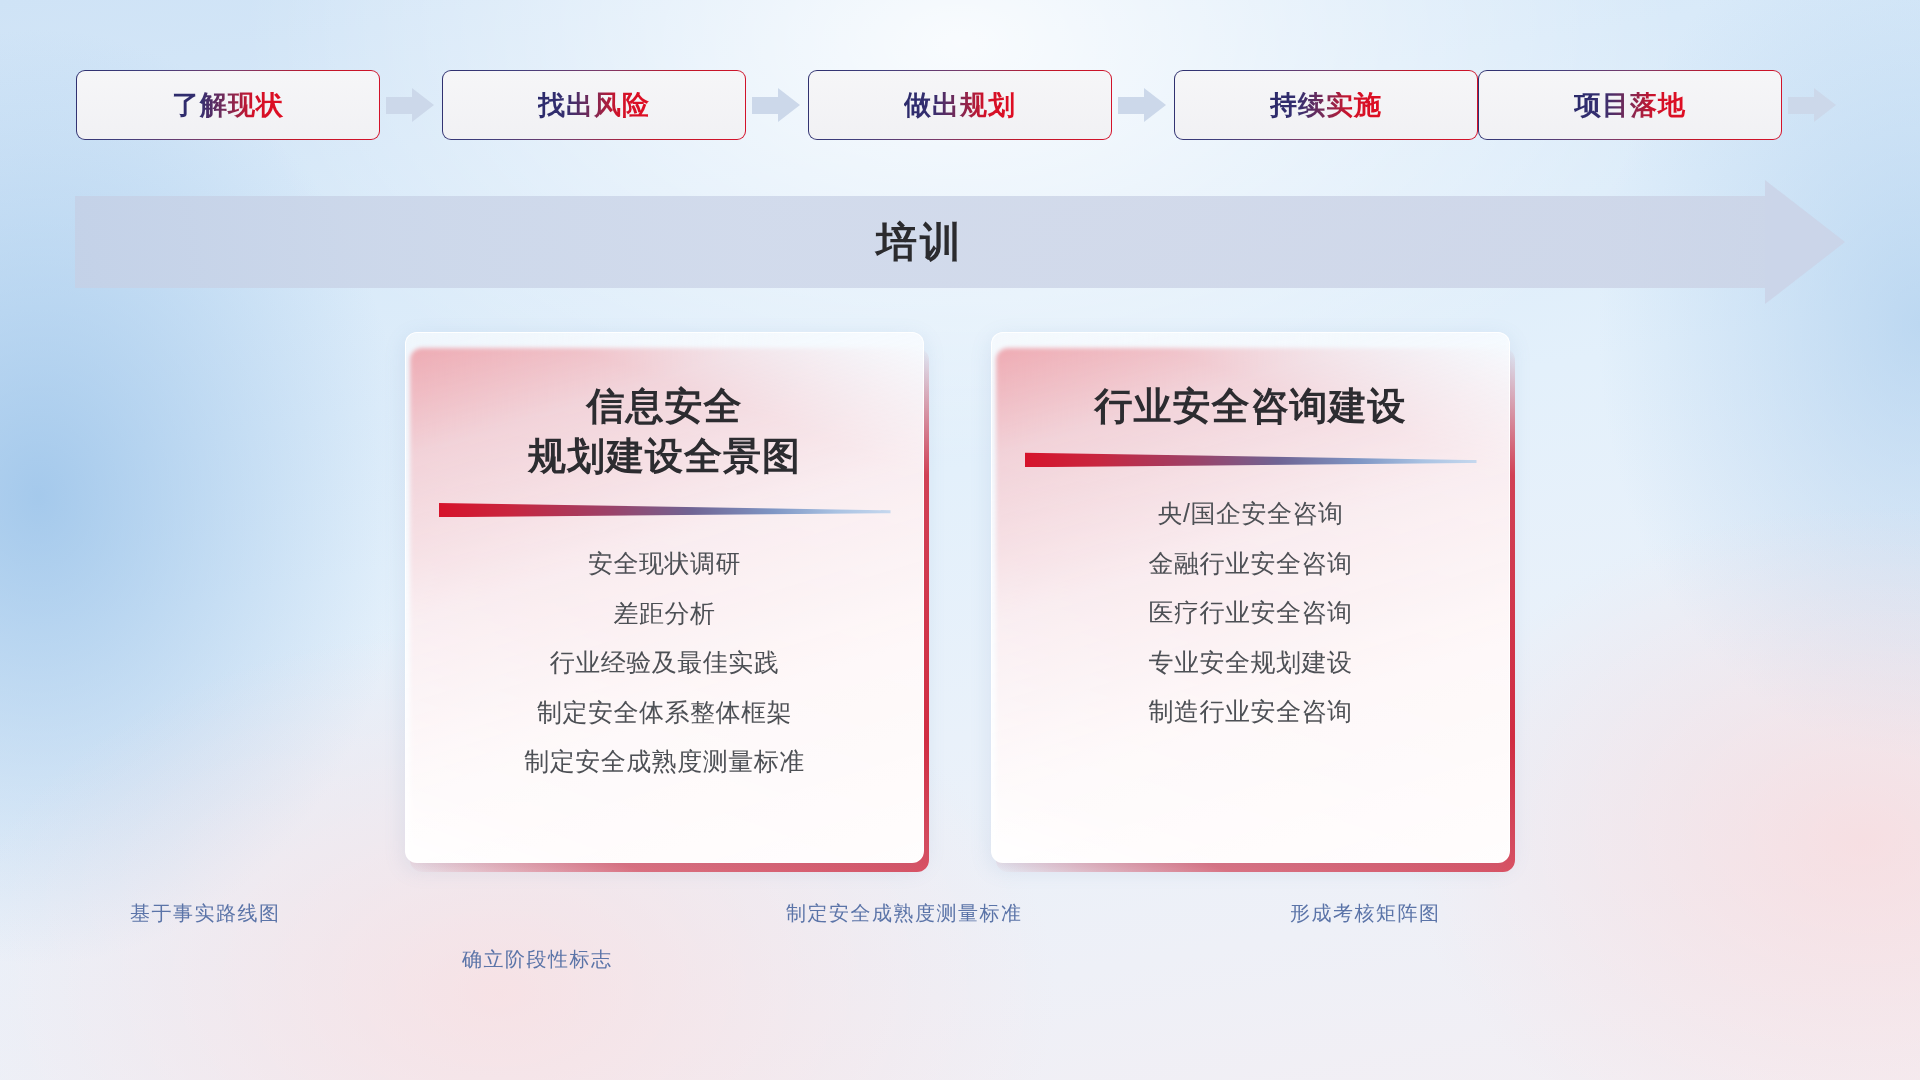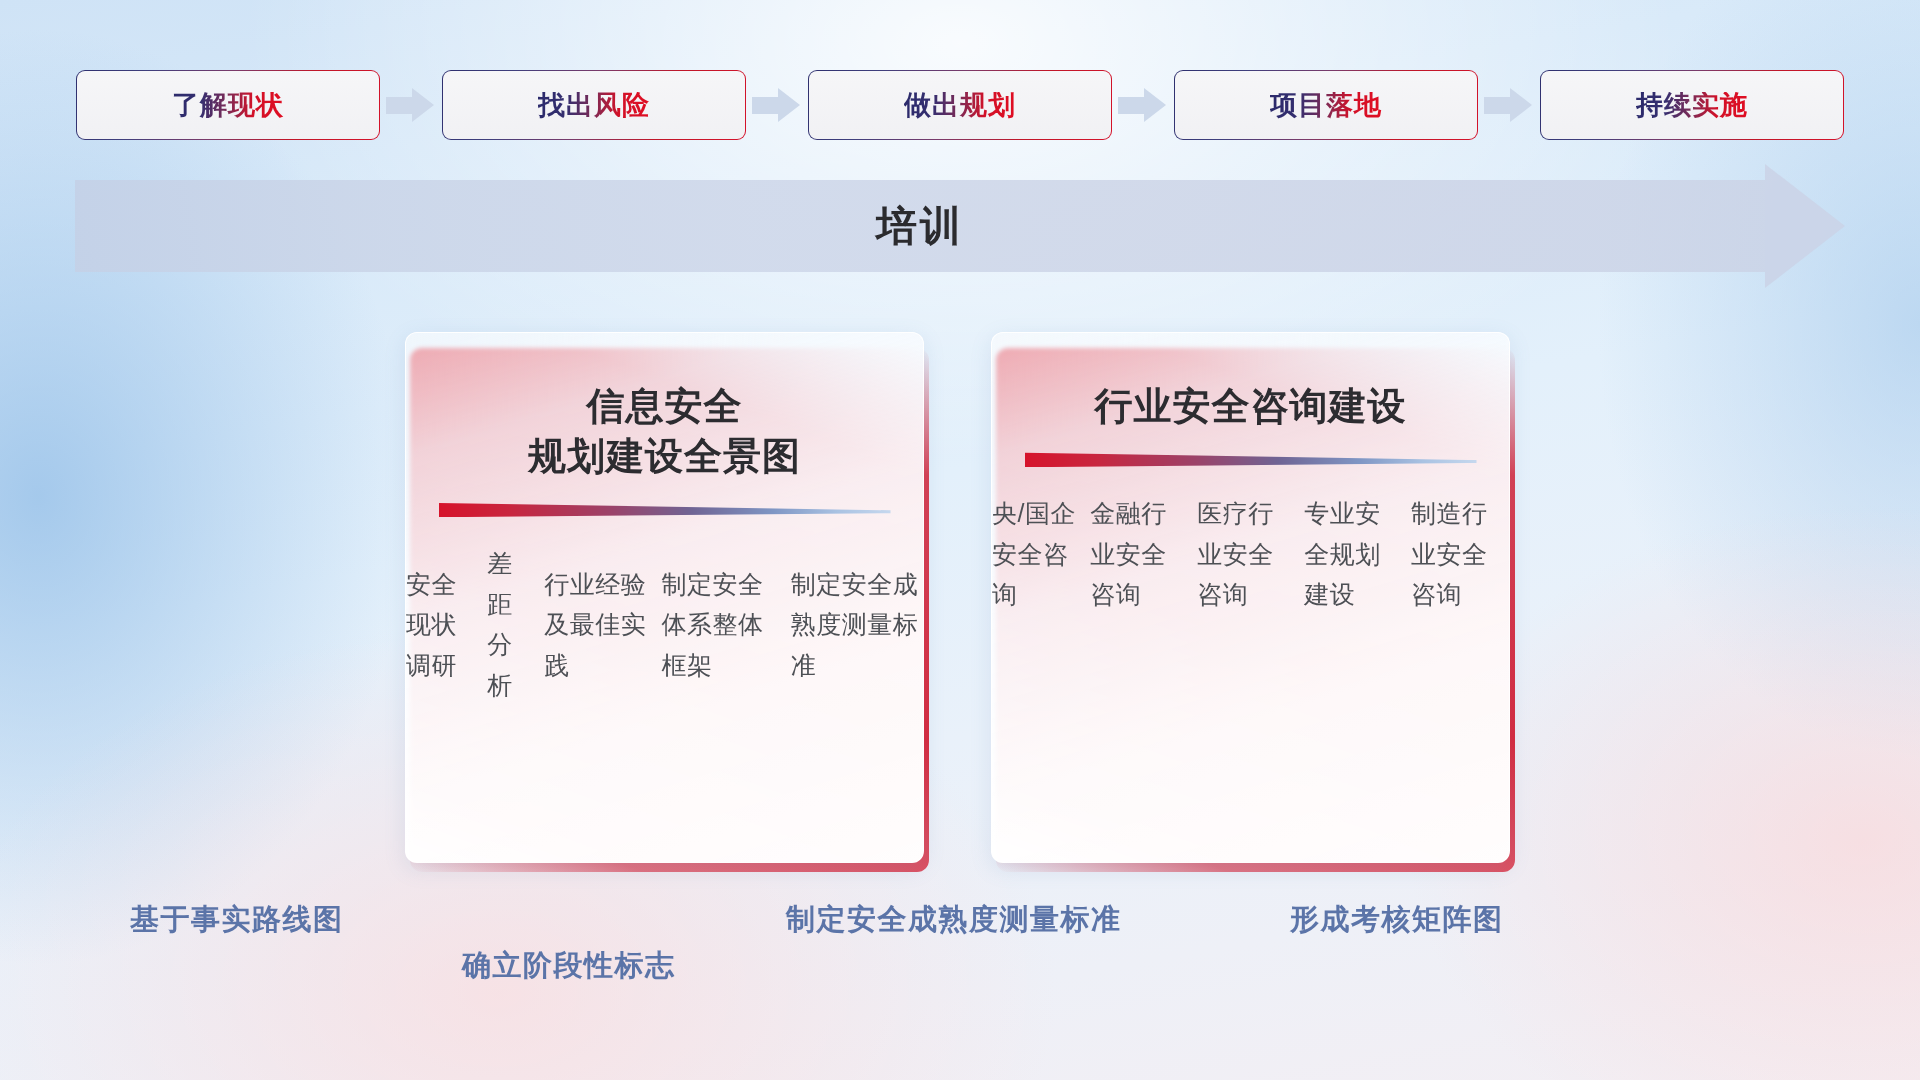--- a/index.html
+++ b/index.html
@@ -49,21 +49,21 @@
     background:#ccd8ea;
   }
   .step-arrow .head {
     position:absolute; left:32px; top:3px; width:0; height:0;
     border-top:17px solid transparent; border-bottom:17px solid transparent;
     border-left:22px solid #ccd8ea;
   }
 
   
   #banner {
-    position:absolute; left:75px; top:180px; width:1770px; height:92px;
+    position:absolute; left:75px; top:196px; width:1770px; height:92px;
   }
   #banner .body {
     position:absolute; left:0; top:0; width:1690px; height:92px;
     background: linear-gradient(90deg,
       rgba(196,209,231,0.92) 0%,
       rgba(203,214,233,0.92) 18%,
       rgba(207,216,234,0.90) 40%,
       rgba(206,214,232,0.88) 62%,
       rgba(204,212,231,0.86) 82%,
       rgba(203,211,230,0.84) 100%);
@@ -117,34 +117,34 @@
   .divider {
     margin-top:20px; width:452px; height:16px; position:relative;
   }
   .divider .tri {
     position:absolute; left:0; top:0; width:452px; height:16px;
     background: linear-gradient(90deg,#d6132b 0%, #c8263f 16%, #9b4269 38%, #6f6494 56%, #7f96c4 74%, #a9c2e2 88%, #c6d8ee 100%);
     clip-path: polygon(0 10%, 100% 56%, 100% 74%, 0 100%);
   }
   .card-list {
     margin-top:26px; width:100%;
-    display:flex; flex-direction:row; align-items:center; gap:9px;
+    display:flex; flex-direction:column; align-items:center; gap:9px;
   }
   .card-list li {
     list-style:none; font-size:25px; color:#4d5055; line-height:1.62;
     letter-spacing:0.5px;
   }
 
   
   #foot {
     position:absolute; left:0; top:900px; width:1920px; height:60px;
   }
   .foot-label {
     position:absolute; top:0;
-    font-size:29px; font-weight:700; color:#5b74a8; letter-spacing:1.5px;
+    font-size:20px; font-weight:400; color:#5b74a8; letter-spacing:1.5px;
     white-space:nowrap;
   }
 </style>
 </head>
 <body>
 
 <div id="steps">
     <div class="step-wrap">
       <div class="step-box">
         <div class="step-label">了解现状</div>
@@ -167,30 +167,30 @@
       <div class="step-box">
         <div class="step-label">做出规划</div>
       </div>
       <div class="step-arrow">
         <div class="shaft"></div>
         <div class="head"></div>
       </div>
     </div>
     <div class="step-wrap">
       <div class="step-box">
+        <div class="step-label">持续实施</div>
+      </div>
+    </div>
+    <div class="step-wrap">
+      <div class="step-box">
         <div class="step-label">项目落地</div>
       </div>
       <div class="step-arrow">
         <div class="shaft"></div>
         <div class="head"></div>
-      </div>
-    </div>
-    <div class="step-wrap">
-      <div class="step-box">
-        <div class="step-label">持续实施</div>
       </div>
     </div>
   </div>
 
 <div id="banner">
   <div class="body"></div>
   <div class="tip"></div>
   <div class="title">培训</div>
 </div>
 

